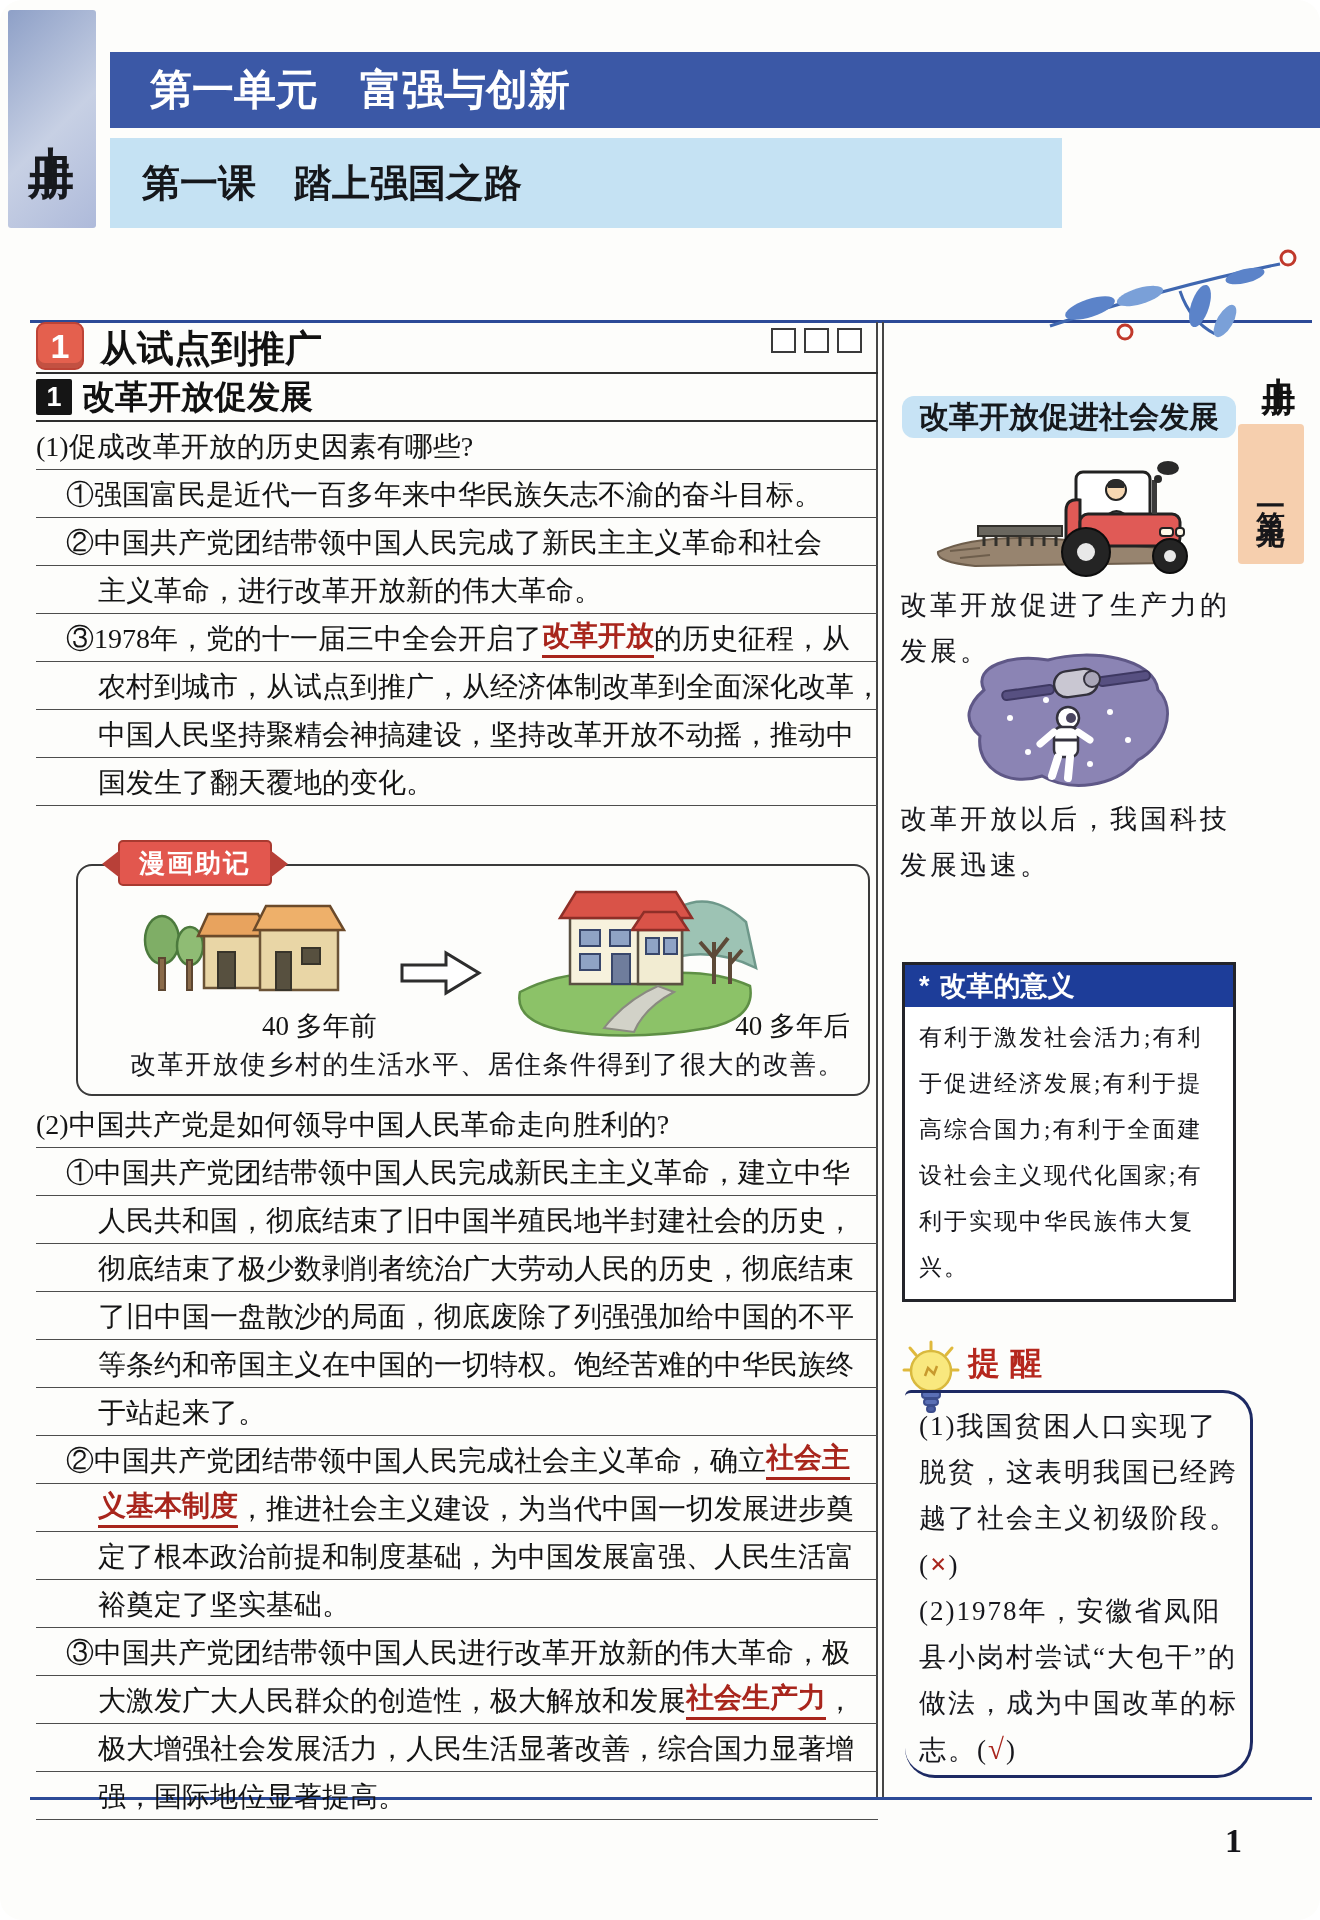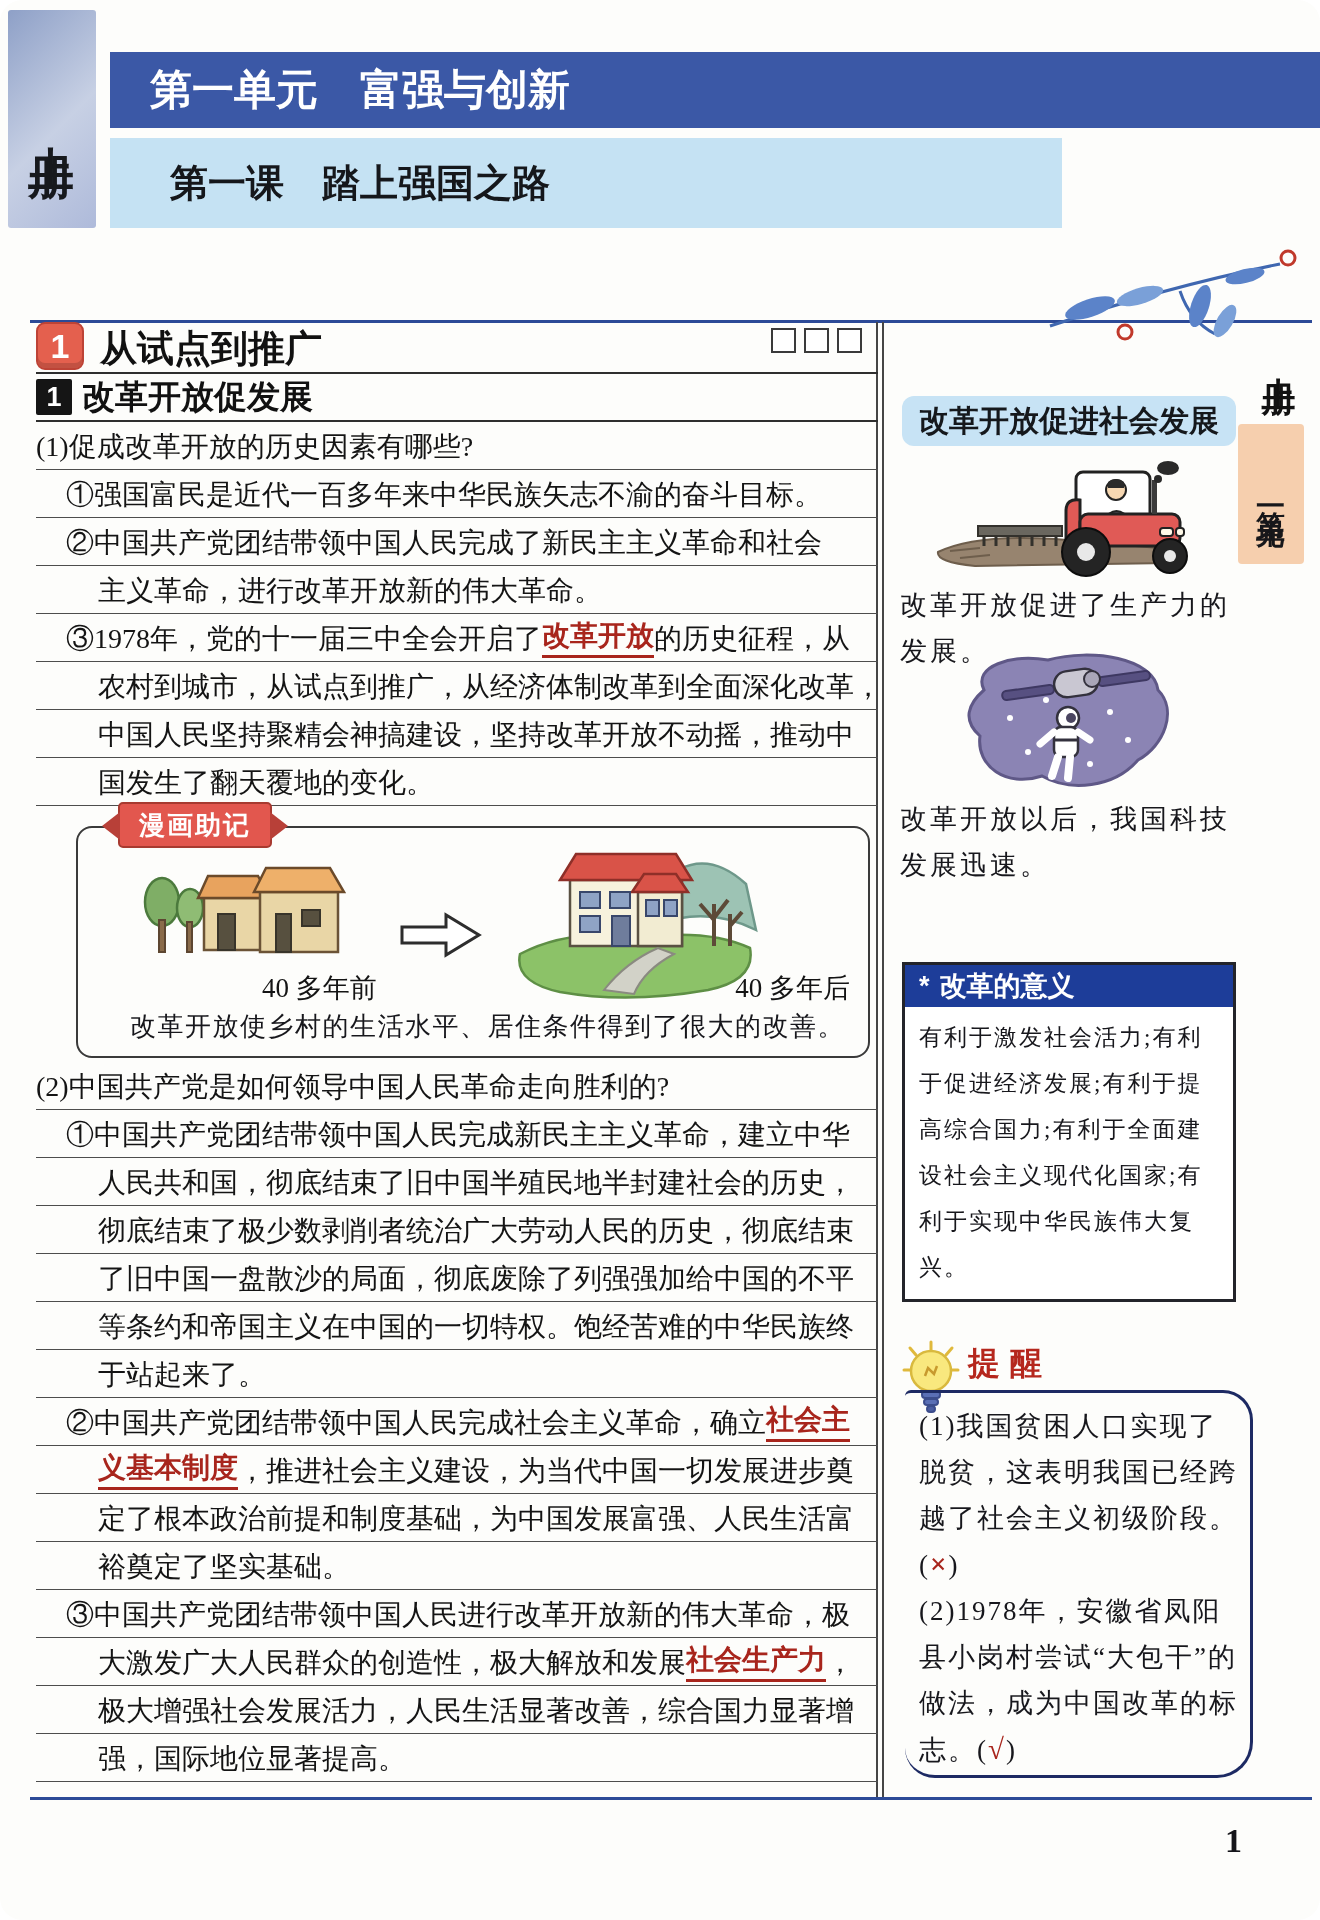--- a/index.html
+++ b/index.html
@@ -10,21 +10,21 @@
   .spine-tab{position:absolute;left:8px;top:10px;width:88px;height:218px;
     background:linear-gradient(135deg,#8ea0c7 0%,#c7d0e4 55%,#aebada 100%);
     border-radius:3px;display:flex;align-items:center;justify-content:center;
     writing-mode:vertical-rl;text-orientation:upright;
     font-family:"Liberation Sans",sans-serif;font-weight:bold;font-size:46px;
     color:#17191d;letter-spacing:10px;}
   .banner-unit{position:absolute;left:110px;top:52px;width:1210px;height:76px;background:#3b58a6;
     display:flex;align-items:center;padding-left:40px;box-sizing:border-box;
     font-family:"Liberation Sans",sans-serif;font-weight:bold;font-size:42px;color:#ffffff;}
   .banner-lesson{position:absolute;left:110px;top:138px;width:952px;height:90px;background:#c5e2f3;
-    display:flex;align-items:center;padding-left:60px;box-sizing:border-box;
+    display:flex;align-items:center;padding-left:32px;box-sizing:border-box;
     font-family:"Liberation Sans",sans-serif;font-weight:bold;font-size:38px;color:#15171b;}
 
   
   .topline{position:absolute;left:30px;top:320px;width:1282px;height:3px;background:#2c4a97;}
   .bottomline{position:absolute;left:30px;top:1797px;width:1282px;height:3px;background:#2c4a97;}
   .divider{position:absolute;left:876px;top:322px;width:8px;height:1475px;box-sizing:border-box;
     border-left:2px solid #454545;border-right:2px solid #454545;}
   .page-number{position:absolute;left:1225px;top:1822px;font-size:34px;font-weight:bold;color:#15151a;}
 
   
@@ -46,38 +46,38 @@
   .sub-title{margin-left:10px;font-weight:bold;font-size:33px;color:#111;}
 
   .line{height:48px;border-bottom:1.5px solid #4d4d4d;box-sizing:border-box;
     display:flex;align-items:flex-end;padding-bottom:3px;font-size:28px;white-space:nowrap;}
   .line.tall{height:52px;}
   .ind1{padding-left:30px;}
   .ind2{padding-left:62px;}
   .seg.red{color:#a8251c;font-weight:bold;border-bottom:3px solid #a8251c;}
 
   
-  .comic{position:relative;margin-top:20px;margin-left:40px;width:794px;height:232px;
+  .comic{position:relative;margin-top:58px;margin-left:40px;width:794px;height:232px;
     border:2.5px solid #3a3a3a;border-radius:16px;box-sizing:border-box;background:#fdfdfb;}
   .ribbon{position:absolute;top:-26px;left:40px;width:150px;height:42px;background:#e2574e;
     border:2px solid #a83a30;border-radius:5px;color:#fff;display:flex;align-items:center;
     justify-content:center;font-family:"Liberation Sans",sans-serif;font-weight:bold;font-size:26px;
     letter-spacing:2px;z-index:2;}
   .ribbon::before,.ribbon::after{content:"";position:absolute;top:8px;width:0;height:0;z-index:-1;
     border-style:solid;}
   .ribbon::before{left:-18px;border-width:14px 18px 14px 0;border-color:transparent #b84038 transparent transparent;}
   .ribbon::after{right:-18px;border-width:14px 0 14px 18px;border-color:transparent transparent transparent #b84038;}
   .comic-label{position:absolute;font-size:27px;color:#141414;}
   .comic-caption{position:absolute;left:52px;bottom:12px;font-size:26px;letter-spacing:1.5px;color:#17171c;}
   .svg-old-house{position:absolute;left:60px;top:22px;}
   .svg-arrow{position:absolute;left:322px;top:84px;}
   .svg-new-house{position:absolute;left:430px;top:6px;}
 
   
-  .side-topic{position:absolute;left:902px;top:396px;width:334px;height:50px;background:#c7e3f5;
+  .side-topic{position:absolute;left:902px;top:396px;width:334px;height:42px;background:#c7e3f5;
     border-radius:12px;display:flex;align-items:center;justify-content:center;
     font-family:"Liberation Sans",sans-serif;font-weight:bold;font-size:30px;color:#15181c;}
   .svg-leaf{position:absolute;left:1030px;top:246px;}
   .svg-tractor{position:absolute;left:930px;top:456px;}
   .svg-space{position:absolute;left:950px;top:648px;}
   .hand{font-size:27px;letter-spacing:3px;line-height:46px;color:#17171c;}
   .cap-tractor{position:absolute;left:900px;top:582px;width:340px;}
   .cap-space{position:absolute;left:900px;top:796px;width:340px;}
 
   .meaning{position:absolute;left:902px;top:962px;width:334px;height:340px;box-sizing:border-box;

